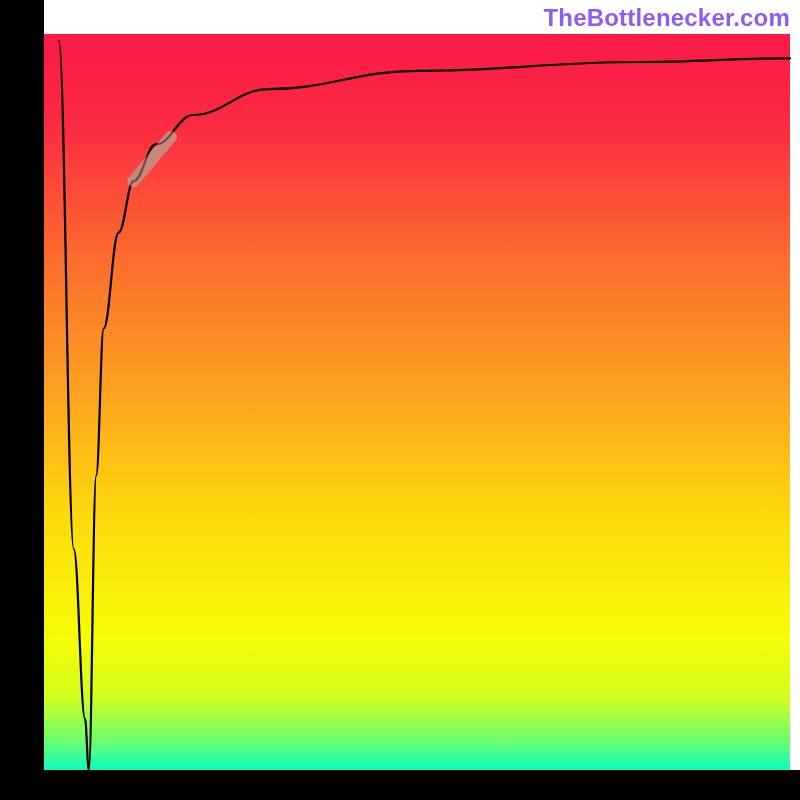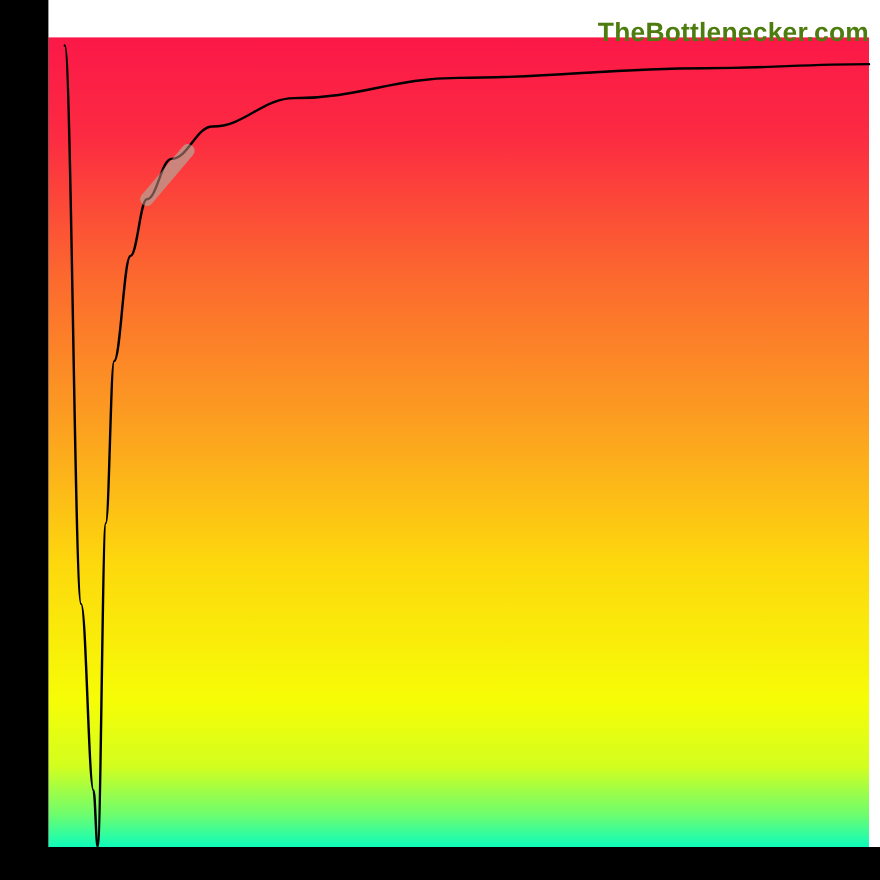--- a/index.html
+++ b/index.html
@@ -10,25 +10,25 @@
     background: #ffffff;
     font-family: Arial, Helvetica, sans-serif;
   }
   .stage {
     position: relative;
     width: 800px;
     height: 800px;
   }
   .watermark {
     position: absolute;
-    top: 16px;
+    top: 4px;
     right: 10px;
     font-size: 24px;
     font-weight: 600;
-    color: #4d7c0f;
+    color: #8b5cf6;
     letter-spacing: 0.2px;
     user-select: none;
   }
   svg.chart {
     position: absolute;
     left: 0;
     top: 0;
     width: 800px;
     height: 800px;
     display: block;

